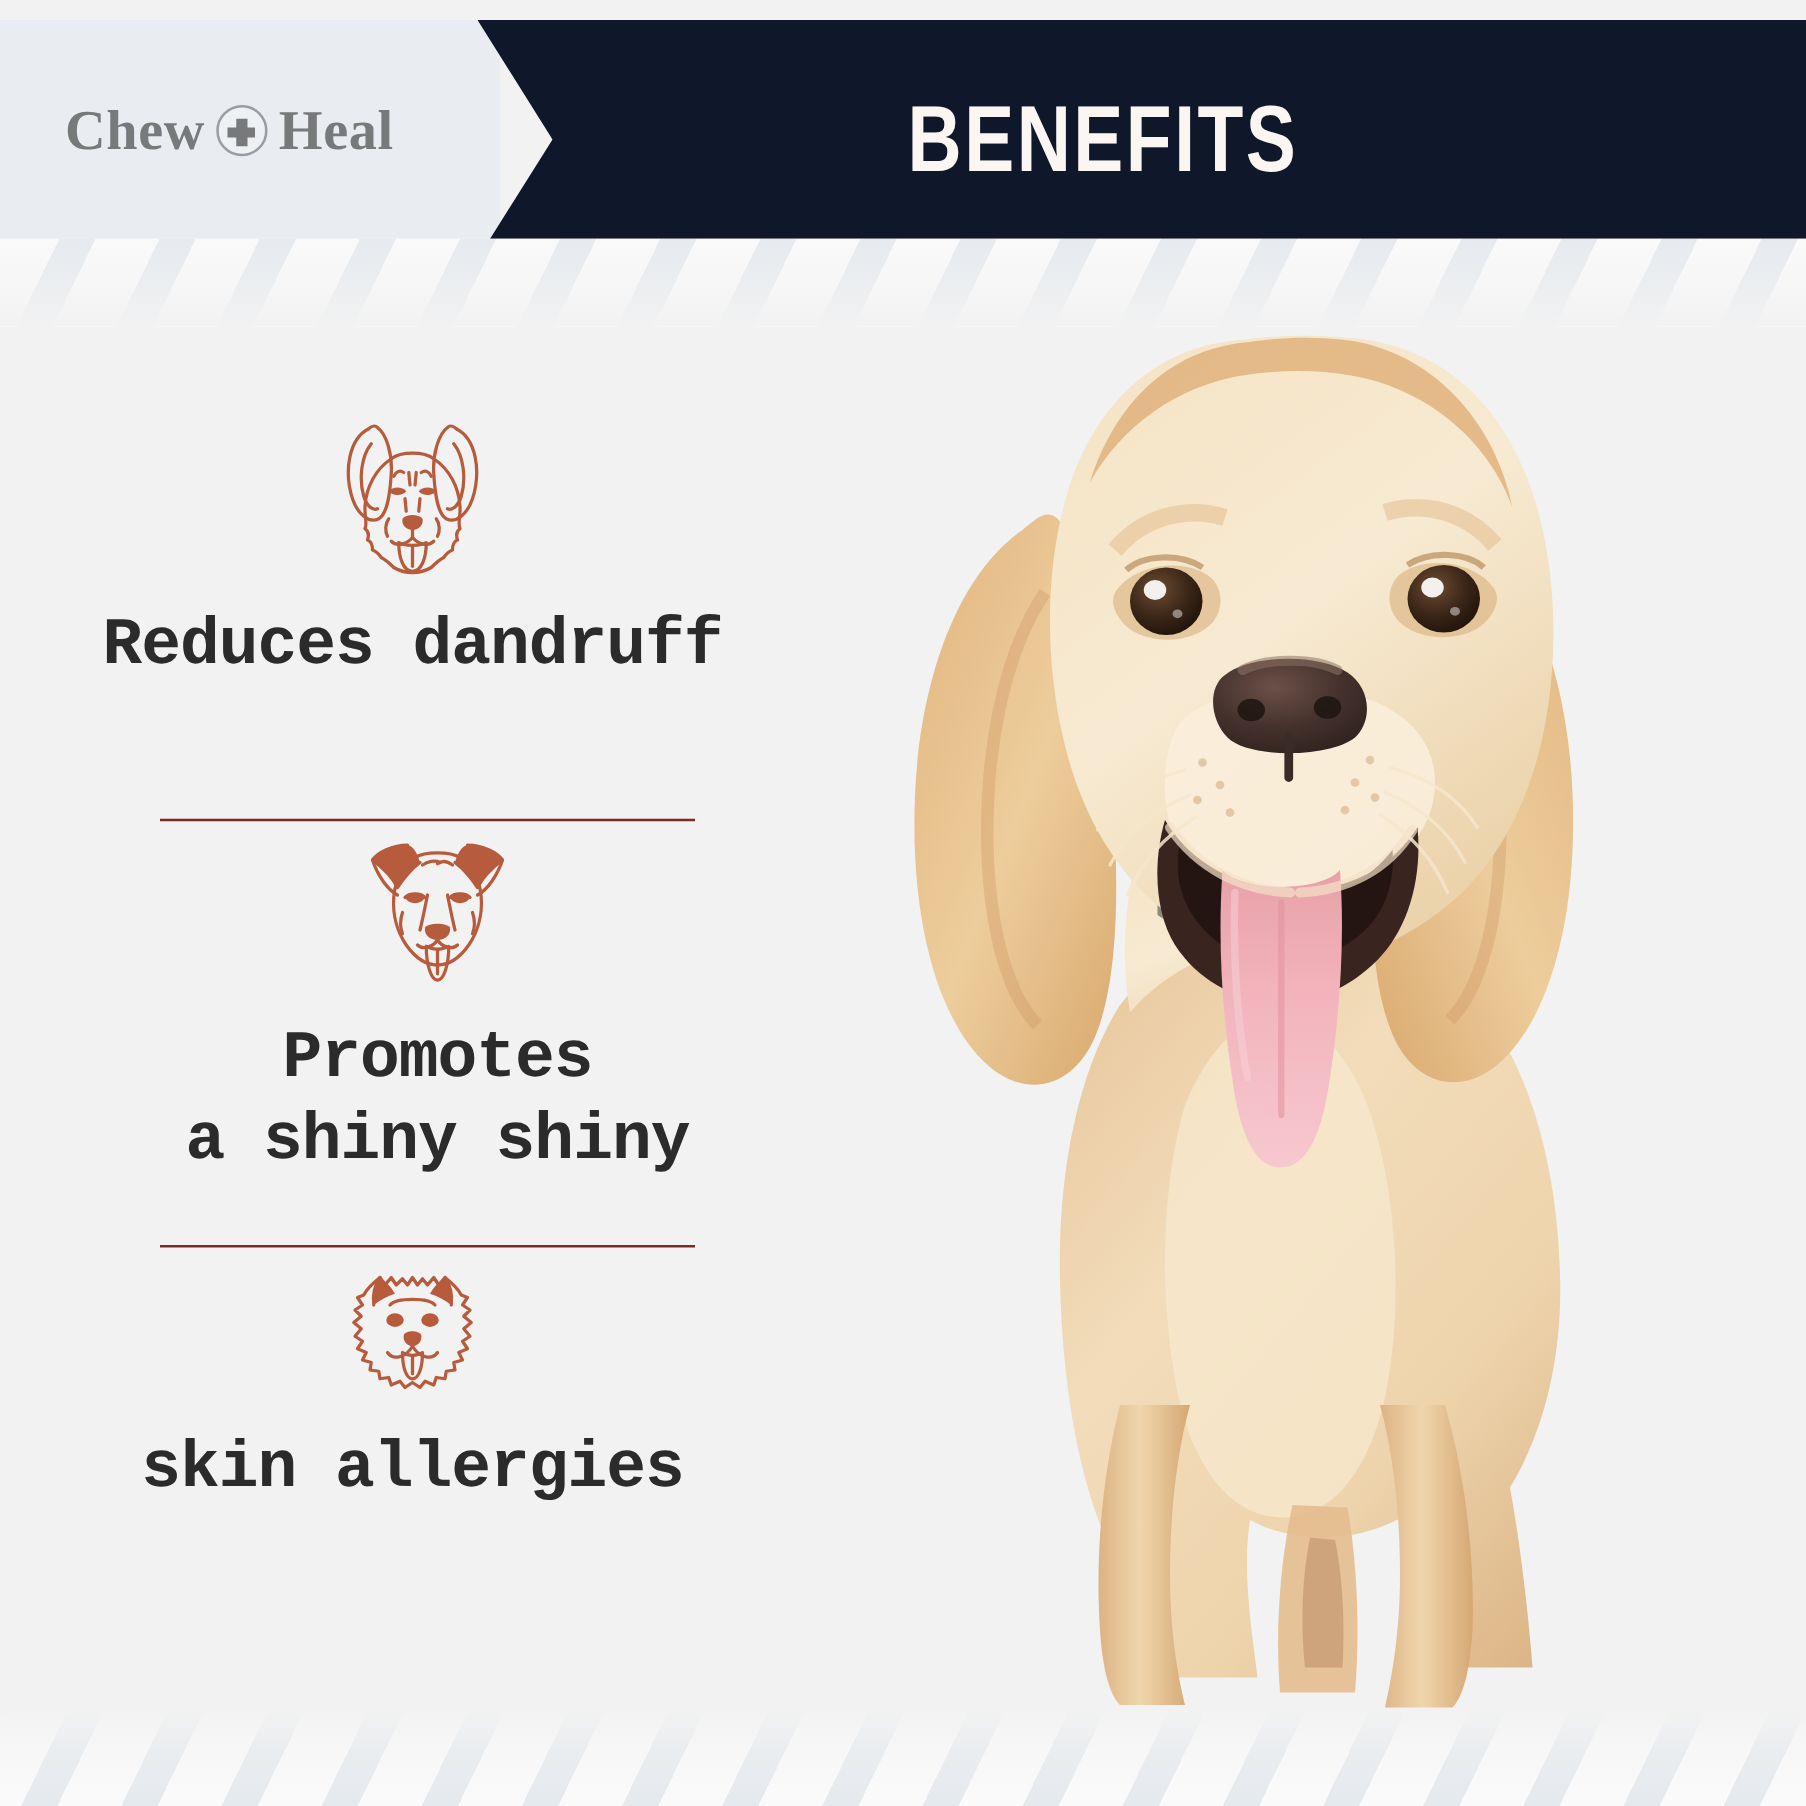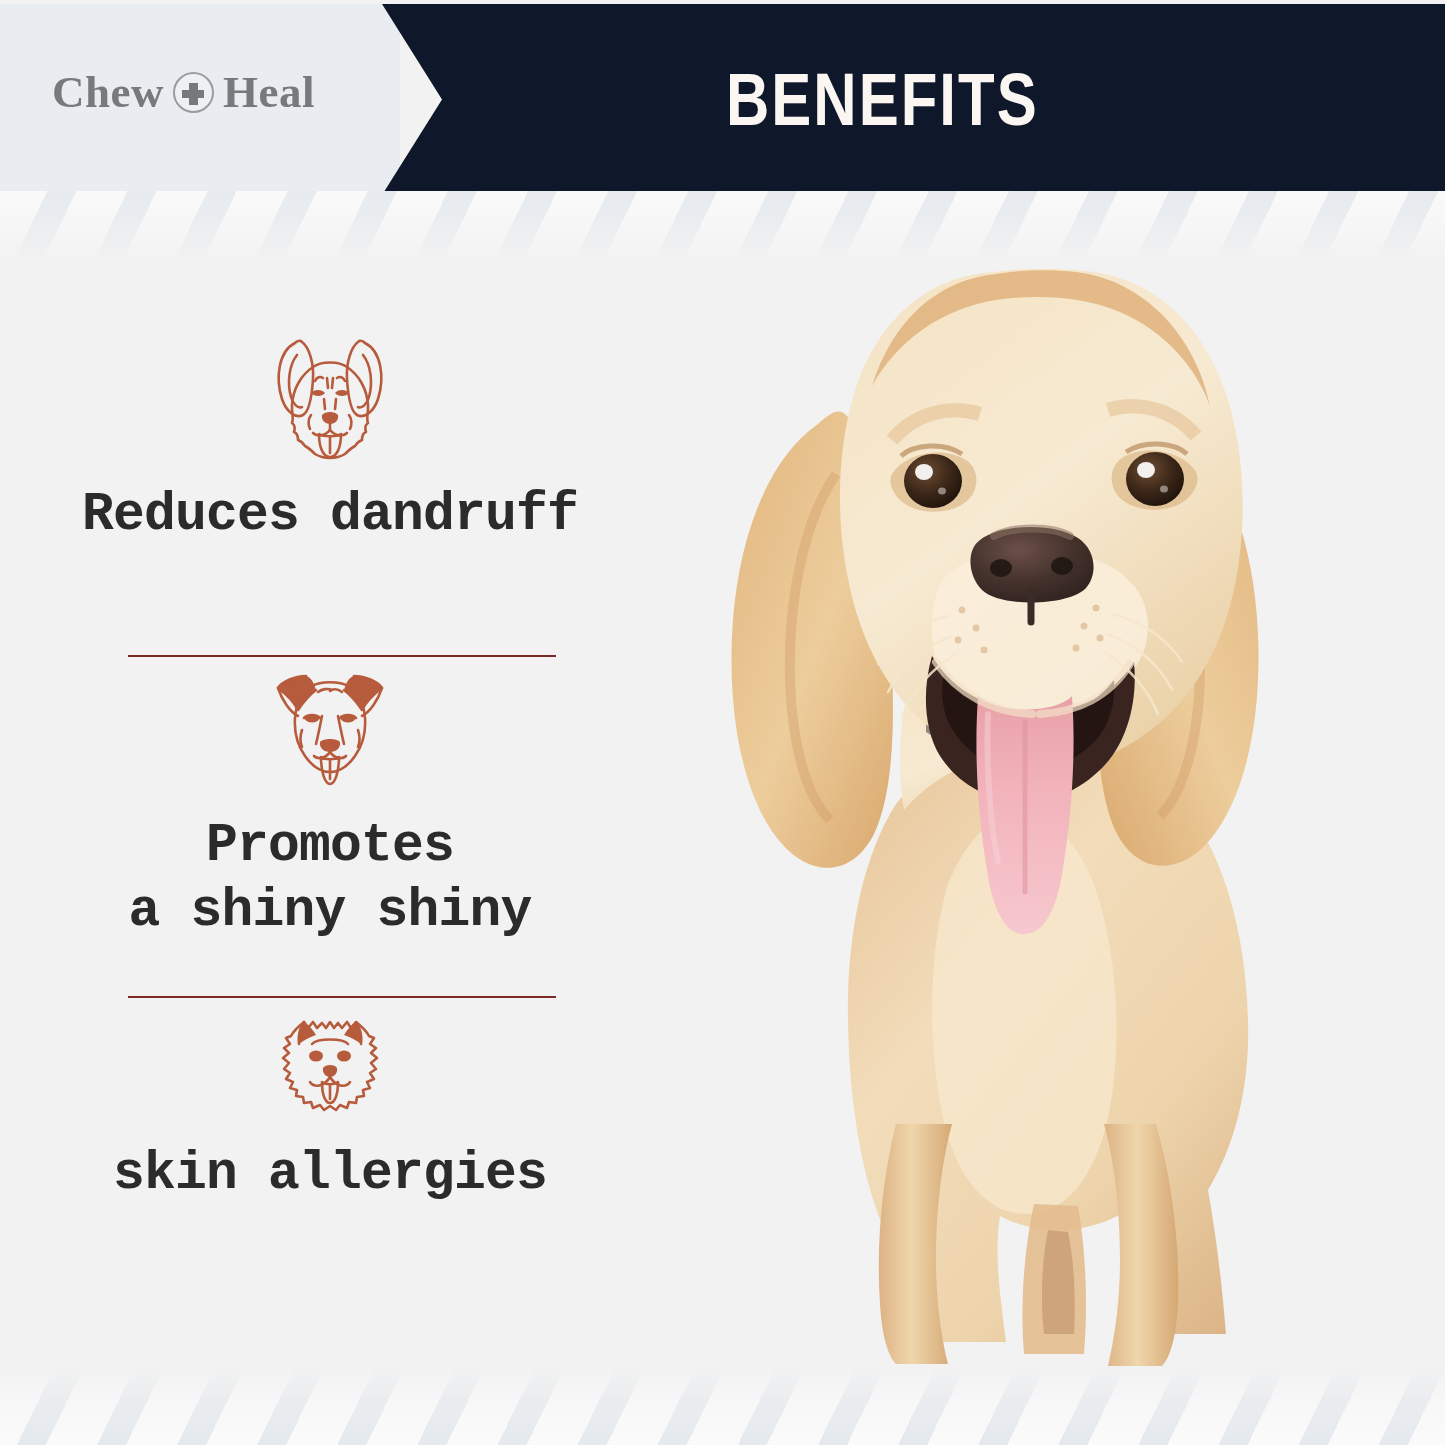--- a/index.html
+++ b/index.html
@@ -11,21 +11,21 @@
   }
   #page {
     position:relative;
     width:1445px; height:1445px;
     background:#f2f2f2;
     overflow:hidden;
   }
 
   
   .header {
-    position:absolute; left:0; top:4px;
+    position:absolute; left:0; top:16px;
     width:1445px; height:191px;
   }
   .header-left {
     position:absolute; left:0; top:0;
     width:400px; height:191px;
     background:#e9edf1;
   }
   .logo-wrap {
     position:absolute; left:52px; top:66px;
     display:flex; align-items:center; gap:9px;
@@ -100,21 +100,21 @@
   
   .benefits {
     position:absolute; left:0; top:255px;
     width:660px; height:1110px;
   }
   .benefit {
     position:absolute; left:0; width:660px;
     text-align:center;
   }
   .benefit-1 { top:60px; }
-  .benefit-2 { top:405px; }
+  .benefit-2 { top:405px;margin-left:20px; }
   .benefit-3 { top:745px; }
 
   .benefit-icon {
     display:block; margin:0 auto;
   }
   .benefit-text {
     margin-top:14px;
     font-size:53px;
     font-weight:bold;
     line-height:1.22;

